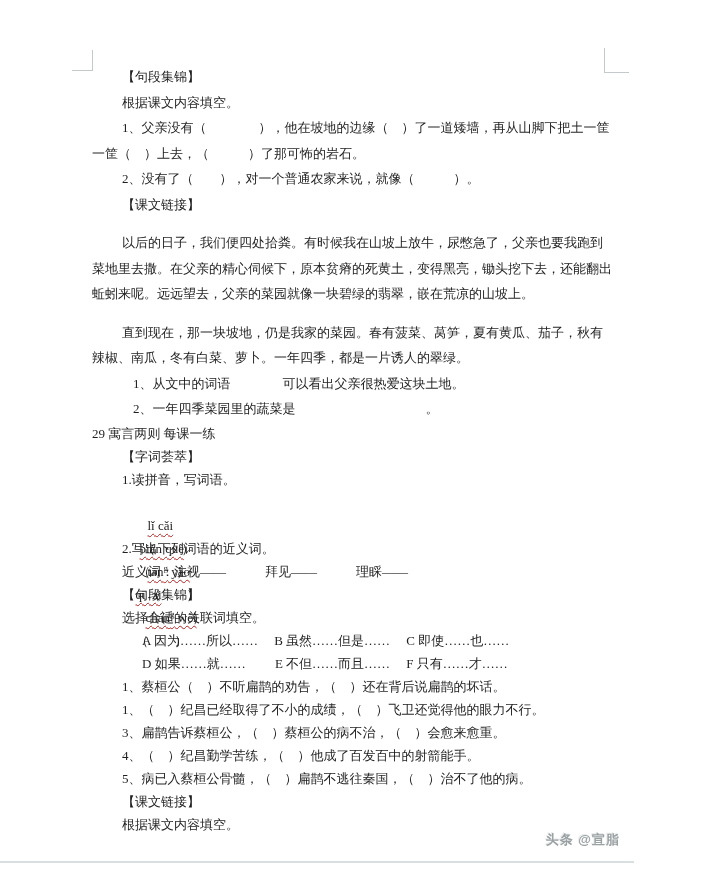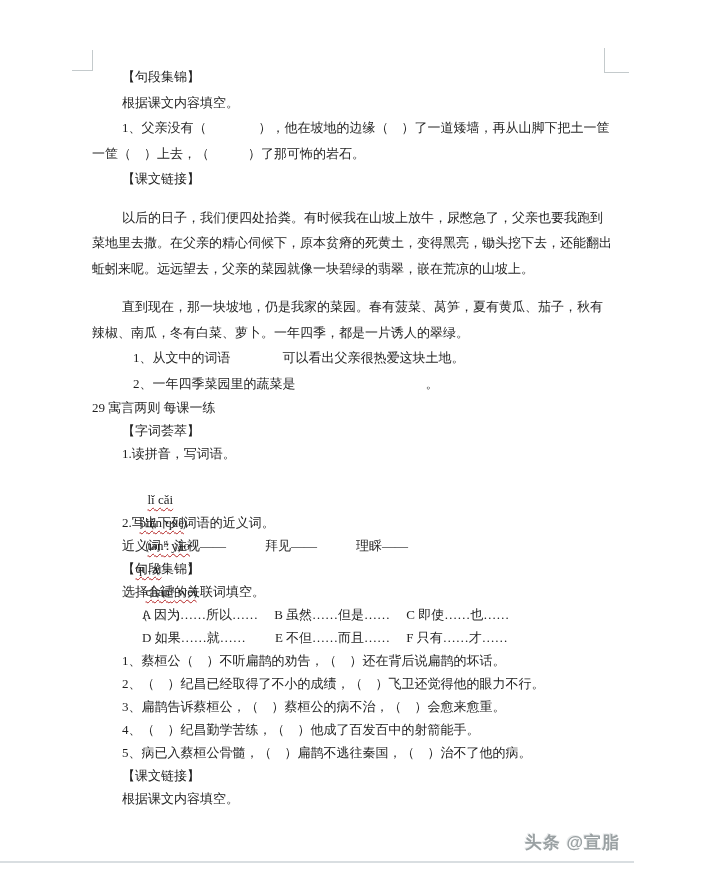--- a/index.html
+++ b/index.html
@@ -31,39 +31,40 @@
   
   .cm{position:absolute;background:#c4cacc;}
   #cm-l-v{left:92px;top:50px;width:1px;height:21px;}
   #cm-l-h{left:72px;top:70px;width:21px;height:1px;}
   #cm-r-v{left:604px;top:48px;width:1px;height:25px;}
   #cm-r-h{left:604px;top:72px;width:25px;height:1px;}
   #bottom-rule{position:absolute;left:0;top:861px;width:706px;height:2px;background:#d9dee1;}
   #watermark{
     position:absolute;right:14px;top:831px;
     font-family:"Liberation Sans","DejaVu Sans",sans-serif;
-    font-size:17px;font-weight:700;letter-spacing:1px;color:#9aa1a3;
+    font-size:13px;font-weight:700;letter-spacing:1px;color:#9aa1a3;
     text-shadow:1px 1px 0 #ffffff,-1px -1px 0 #e8eaeb;
   }
 </style>
 </head>
 <body>
 
 <div id="page">
 
   <div id="cm-l-v" class="cm"></div>
   <div id="cm-l-h" class="cm"></div>
   <div id="cm-r-v" class="cm"></div>
   <div id="cm-r-h" class="cm"></div>
 
   <div id="content">
     <div class="ln r25 i2">【句段集锦】</div>
     <div class="ln r25 i2">根据课文内容填空。</div>
     <div class="ln r25 i2">1、父亲没有（　　　　），他在坡地的边缘（　）了一道矮墙，再从山脚下把土一筐</div>
     <div class="ln r25">一筐（　）上去，（　　　）了那可怖的岩石。</div>
+    <div class="ln r25 i2">2、没有了（　　），对一个普通农家来说，就像（　　　）。</div>
     <div class="ln r25 i2">【课文链接】</div>
     <div class="gap"></div>
     <div class="ln r25 i2">以后的日子，我们便四处拾粪。有时候我在山坡上放牛，尿憋急了，父亲也要我跑到</div>
     <div class="ln r25">菜地里去撒。在父亲的精心伺候下，原本贫瘠的死黄土，变得黑亮，锄头挖下去，还能翻出</div>
     <div class="ln r25">蚯蚓来呢。远远望去，父亲的菜园就像一块碧绿的翡翠，嵌在荒凉的山坡上。</div>
     <div class="gap"></div>
     <div class="ln r25 i2">直到现在，那一块坡地，仍是我家的菜园。春有菠菜、莴笋，夏有黄瓜、茄子，秋有</div>
     <div class="ln r25">辣椒、南瓜，冬有白菜、萝卜。一年四季，都是一片诱人的翠绿。</div>
     <div class="ln r25 i3">1、从文中的词语　　　　可以看出父亲很热爱这块土地。</div>
     <div class="ln r25 i3">2、一年四季菜园里的蔬菜是　　　　　　　　　　。</div>
@@ -87,21 +88,21 @@
       <span class="pa pa5">（　　）</span>
     </div>
 
     <div class="ln r23 i2">2.写出下列词语的近义词。</div>
     <div class="ln r23 i2">近义词：注视——　　　拜见——　　　理睬——</div>
     <div class="ln r23 i2">【句段集锦】</div>
     <div class="ln r23 i2">选择合适的关联词填空。</div>
     <div class="ln r23 iopt">A 因为……所以……　 B 虽然……但是……　 C 即使……也……</div>
     <div class="ln r23 iopt">D 如果……就……　　 E 不但……而且……　 F 只有……才……</div>
     <div class="ln r23 i2">1、蔡桓公（　）不听扁鹊的劝告，（　）还在背后说扁鹊的坏话。</div>
-    <div class="ln r23 i2">2、（　）纪昌已经取得了不小的成绩，（　）飞卫还觉得他的眼力不行。</div>
+    <div class="ln r23 i2">1、（　）纪昌已经取得了不小的成绩，（　）飞卫还觉得他的眼力不行。</div>
     <div class="ln r23 i2">3、扁鹊告诉蔡桓公，（　）蔡桓公的病不治，（　）会愈来愈重。</div>
     <div class="ln r23 i2">4、（　）纪昌勤学苦练，（　）他成了百发百中的射箭能手。</div>
     <div class="ln r23 i2">5、病已入蔡桓公骨髓，（　）扁鹊不逃往秦国，（　）治不了他的病。</div>
     <div class="ln r23 i2">【课文链接】</div>
     <div class="ln r23 i2">根据课文内容填空。</div>
   </div>
 
   <div id="watermark">头条 @宣脂</div>
   <div id="bottom-rule"></div>
 </div>

